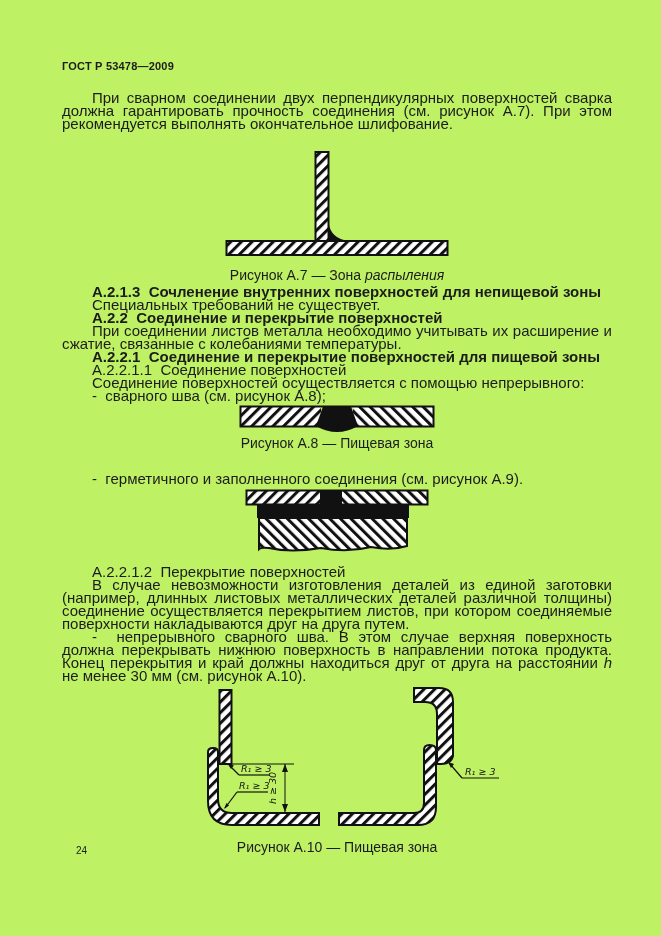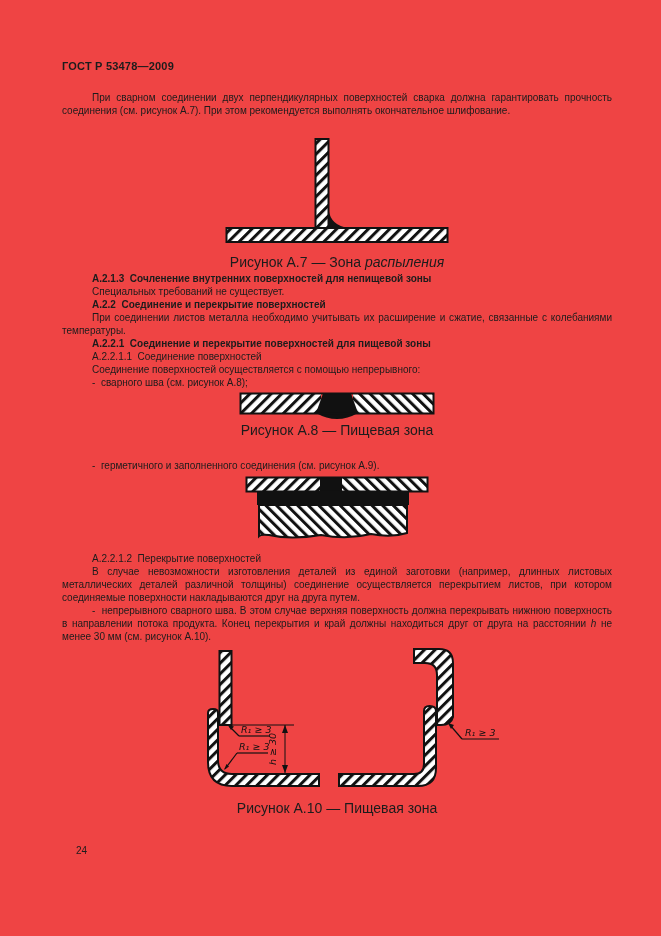--- a/index.html
+++ b/index.html
@@ -1,27 +1,27 @@
 <!DOCTYPE html>
 <html><head>
 <meta charset="utf-8">
 <style>
   html,body{margin:0;padding:0;background:#e8e8e8;}
   .page{
     position:relative;
     width:661px;height:936px;
-    background:#ef4444;
+    background:#bef264;
     font-family:"Liberation Sans",sans-serif;
     color:#1c1c1c;
     overflow:hidden;
     margin:0 auto;
   }
   .col{position:absolute;left:62px;top:60px;width:550px;}
   .doc-header{font-size:11px;font-weight:bold;letter-spacing:.2px;}
-  p{margin:0;font-size:10px;line-height:13px;text-align:justify;}
+  p{margin:0;font-size:15px;line-height:13px;text-align:justify;}
   .ind{text-indent:30px;}
   .bold{font-weight:bold;}
   .figwrap{text-align:center;}
   .caption{font-size:14px;line-height:13px;text-align:center;}
   svg{vertical-align:top;}
   svg text{font-family:"DejaVu Sans","Liberation Sans",sans-serif;}
   .pageno{position:absolute;left:76px;top:845px;font-size:10px;}
   
   .mt-intro{margin-top:19px;}
   .mt-fig7{margin-top:20px;}

